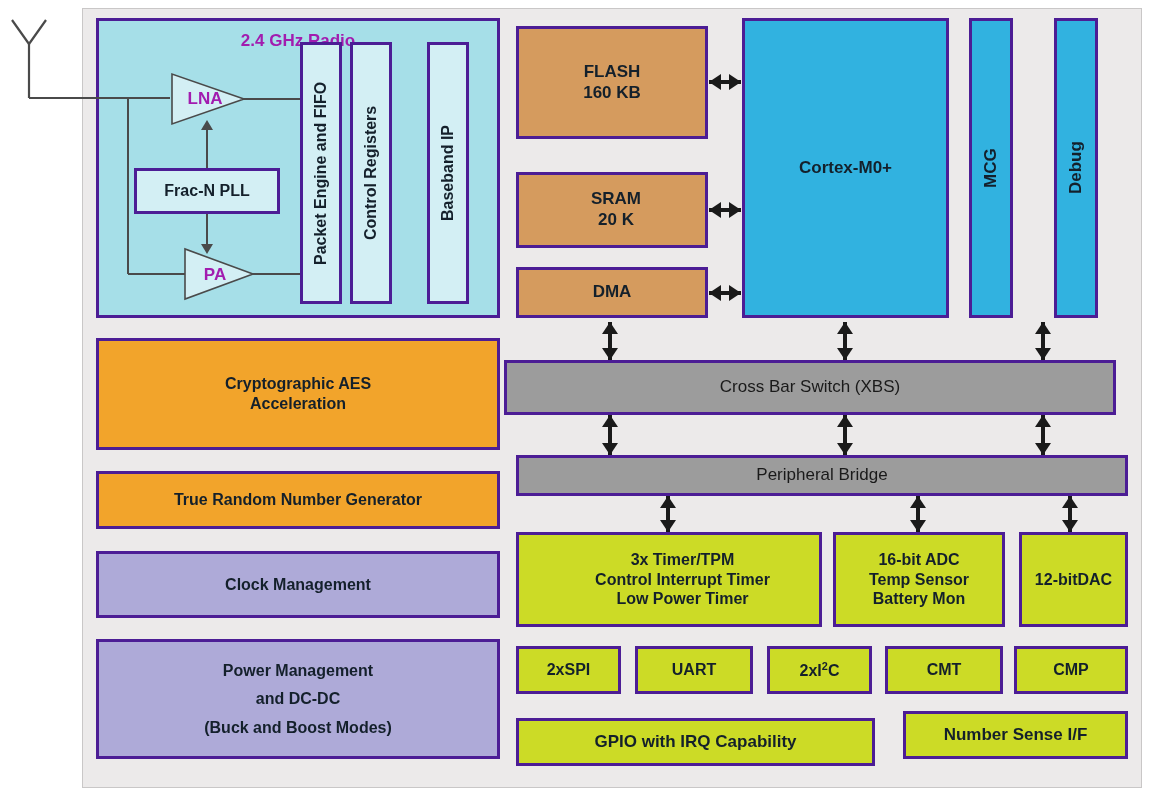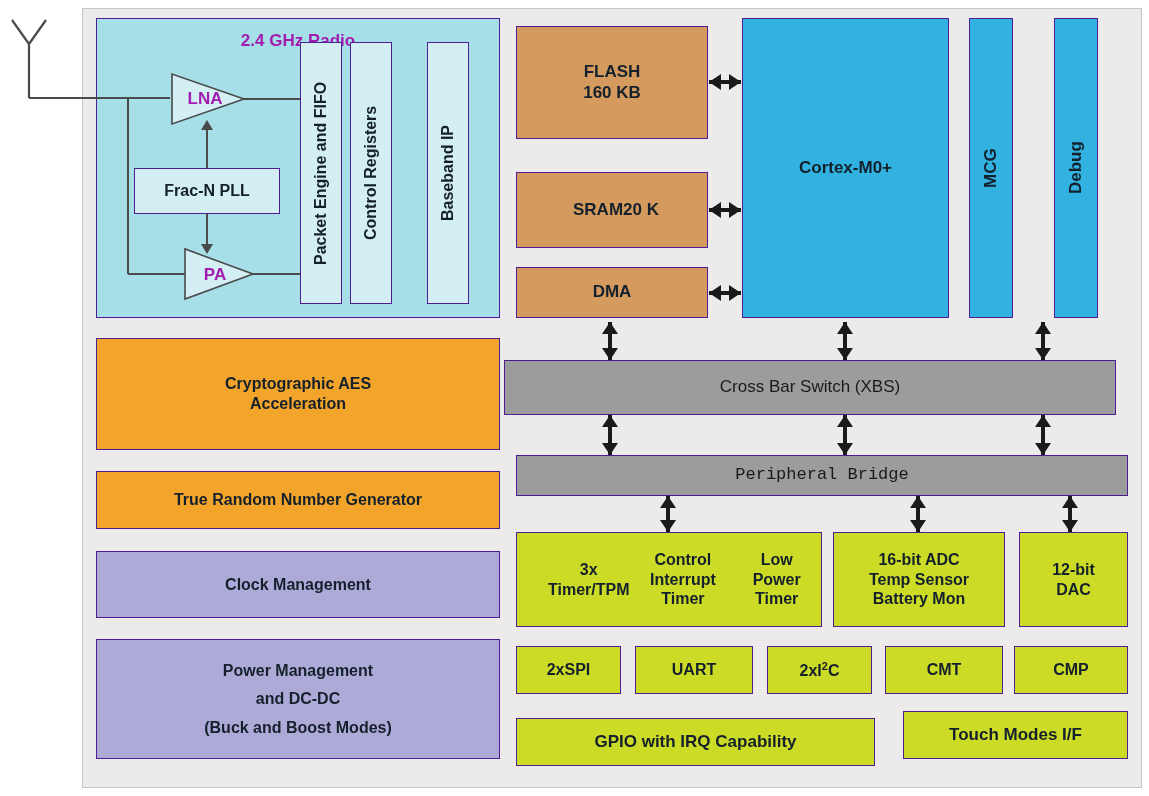--- a/index.html
+++ b/index.html
@@ -21,21 +21,21 @@
     top: 8px;
     width: 1060px;
     height: 780px;
     background: #eceaea;
     border: 1px solid #c9c7c7;
     box-sizing: border-box;
   }
   .blk {
     position: absolute;
     box-sizing: border-box;
-    border: 1px solid #4c1d95;
+    border: 3px solid #4c1d95;
     display: flex;
     align-items: center;
     justify-content: center;
     text-align: center;
     color: #14202b;
     font-weight: bold;
     line-height: 1.22;
     padding: 2px 4px;
   }
   .radio {
@@ -187,63 +187,63 @@
     <span>Power Management</span>
     <span>and  DC-DC</span>
     <span>(Buck and Boost Modes)</span>
   </div>
 
   <div class="blk tan" style="left:516px; top:26px; width:192px; height:113px; font-size:17px; flex-direction:column;">
     <span>FLASH</span>
     <span>160 KB</span>
   </div>
 
-  <div class="blk tan" style="left:516px; top:172px; width:192px; height:76px; font-size:17px; flex-direction:row;padding-left:12px;">
+  <div class="blk tan" style="left:516px; top:172px; width:192px; height:76px; font-size:17px; flex-direction:column;padding-left:12px;">
     <span>SRAM</span>
     <span>20 K</span>
   </div>
 
   <div class="blk tan" style="left:516px; top:267px; width:192px; height:51px; font-size:17px;">DMA</div>
 
   <div class="blk blue" style="left:742px; top:18px; width:207px; height:300px; font-size:17px;">Cortex-M0+</div>
 
   <div class="blk blue vert" style="left:969px; top:18px; width:44px; height:300px; font-size:17px;">MCG</div>
 
   <div class="blk blue vert" style="left:1054px; top:18px; width:44px; height:300px; font-size:17px;">Debug</div>
 
   <div class="blk gray" style="left:504px; top:360px; width:612px; height:55px; font-size:17px; font-weight:normal; color:#1a1a1a;">Cross Bar Switch (XBS)</div>
 
-  <div class="blk gray" style="left:516px; top:455px; width:612px; height:41px; font-size:17px; font-weight:normal; color:#1a1a1a;font-family:Liberation Mono, monospace;">Peripheral Bridge</div>
-
-  <div class="blk lime" style="left:516px; top:532px; width:306px; height:95px; font-size:16px; flex-direction:row;padding-left:31px;">
+  <div class="blk gray" style="left:516px; top:455px; width:612px; height:41px; font-size:17px; font-weight:normal; color:#1a1a1a;">Peripheral Bridge</div>
+
+  <div class="blk lime" style="left:516px; top:532px; width:306px; height:95px; font-size:16px; flex-direction:column;padding-left:31px;">
     <span>3x Timer/TPM</span>
     <span>Control Interrupt Timer</span>
     <span>Low Power Timer</span>
   </div>
 
   <div class="blk lime" style="left:833px; top:532px; width:172px; height:95px; font-size:16px; flex-direction:column;">
     <span>16-bit ADC</span>
     <span>Temp Sensor</span>
     <span>Battery Mon</span>
   </div>
 
-  <div class="blk lime" style="left:1019px; top:532px; width:109px; height:95px; font-size:16px; flex-direction:column;">
+  <div class="blk lime" style="left:1019px; top:532px; width:109px; height:95px; font-size:16px; flex-direction:row;">
     <span>12-bit</span>
     <span>DAC</span>
   </div>
 
   <div class="blk lime" style="left:516px; top:646px; width:105px; height:48px; font-size:16px;">2xSPI</div>
 
   <div class="blk lime" style="left:635px; top:646px; width:118px; height:48px; font-size:16px;">UART</div>
 
   <div class="blk lime" style="left:767px; top:646px; width:105px; height:48px; font-size:16px;">
     <span><span>2xI</span><sup>2</sup><span>C</span></span>
   </div>
 
   <div class="blk lime" style="left:1014px; top:646px; width:114px; height:48px; font-size:16px;">CMP</div>
 
   <div class="blk lime" style="left:885px; top:646px; width:118px; height:48px; font-size:16px;">CMT</div>
 
   <div class="blk lime" style="left:516px; top:711px; width:359px; height:48px; font-size:17px;margin-top:7px;">GPIO with IRQ Capability</div>
 
-  <div class="blk lime" style="left:903px; top:711px; width:225px; height:48px; font-size:17px;">Touch Modes I/F</div>
+  <div class="blk lime" style="left:903px; top:711px; width:225px; height:48px; font-size:17px;">Number Sense I/F</div>
 
 </div>
 
 </body></html>

